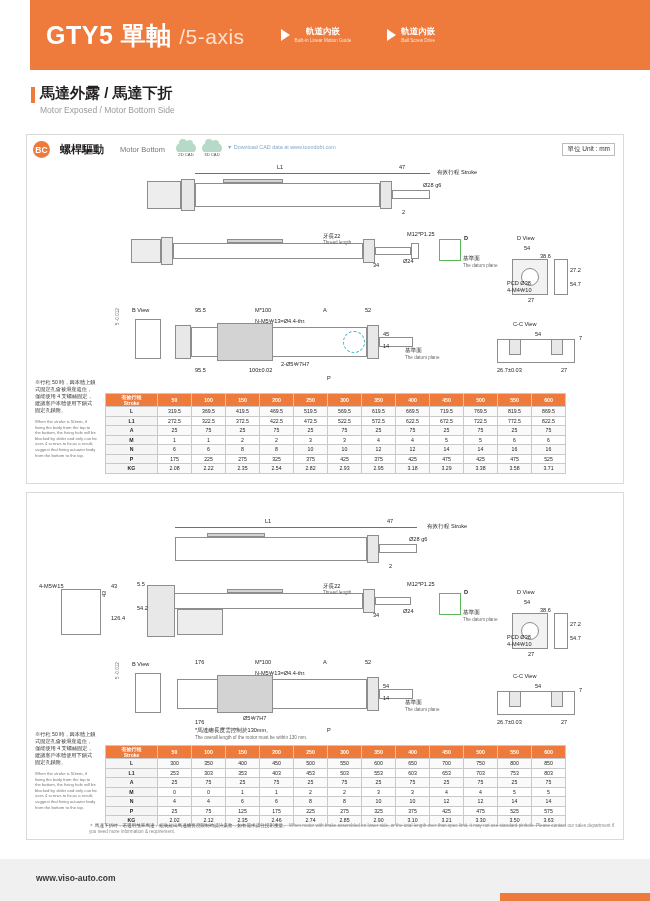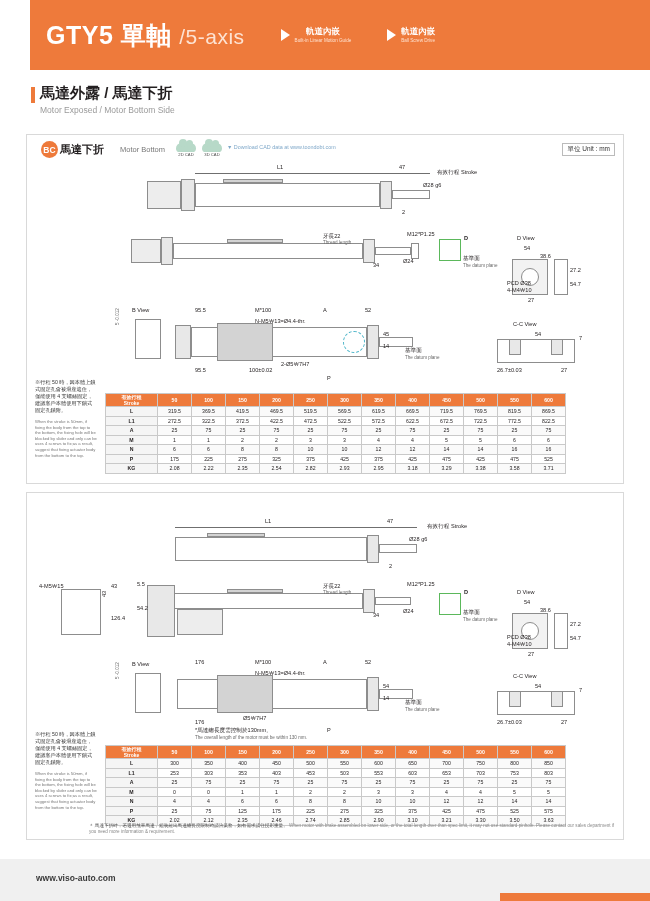--- a/index.html
+++ b/index.html
@@ -33,21 +33,21 @@
   .sec-title .cn { font-size:15px; font-weight:bold; color:#231f20; }
   .sec-title .en { font-size:8.5px; color:#9a9a9a; margin-top:2px; }
 
   
   .panel { position:absolute; left:26px; width:598px; border:1px solid #d9d9d9; background:#fff; }
   #panel-bc { top:134px; height:350px; }
   #panel-bm { top:492px; height:348px; }
 
   .panel-head { position:relative; height:26px; }
   .badge {
-    position:absolute; left:14px; top:6px; width:17px; height:17px; border-radius:50%;
+    position:absolute; left:6px; top:6px; width:17px; height:17px; border-radius:50%;
     background:#ee7a3b; color:#fff; font-size:8.5px; font-weight:bold;
     display:flex; align-items:center; justify-content:center;
   }
   .panel-cn { position:absolute; left:33px; top:7px; font-size:11px; font-weight:bold; }
   .panel-en { position:absolute; left:93px; top:10px; font-size:7.5px; color:#777; }
   .cad-group { position:absolute; top:4px; display:flex; gap:4px; }
   .cad {
     width:22px; height:19px; position:relative;
     display:flex; flex-direction:column; align-items:center; justify-content:flex-end;
   }
@@ -121,21 +121,21 @@
 
 <div class="sec-title">
   <div class="bar"></div>
   <div class="cn">馬達外露 / 馬達下折</div>
   <div class="en">Motor Exposed / Motor Bottom Side</div>
 </div>
 
 <div class="panel" id="panel-bc">
   <div class="panel-head">
     <div class="badge">BC</div>
-    <div class="panel-cn">馬達下折</div>
+    <div class="panel-cn">螺桿驅動</div>
     <div class="panel-en">Motor Bottom</div>
     <div class="cad-group" style="left:148px;">
       <div class="cad">
         <div class="cloud"></div>
         <small>2D CAD</small>
       </div>
       <div class="cad">
         <div class="cloud"></div>
         <small>3D CAD</small>
       </div>

